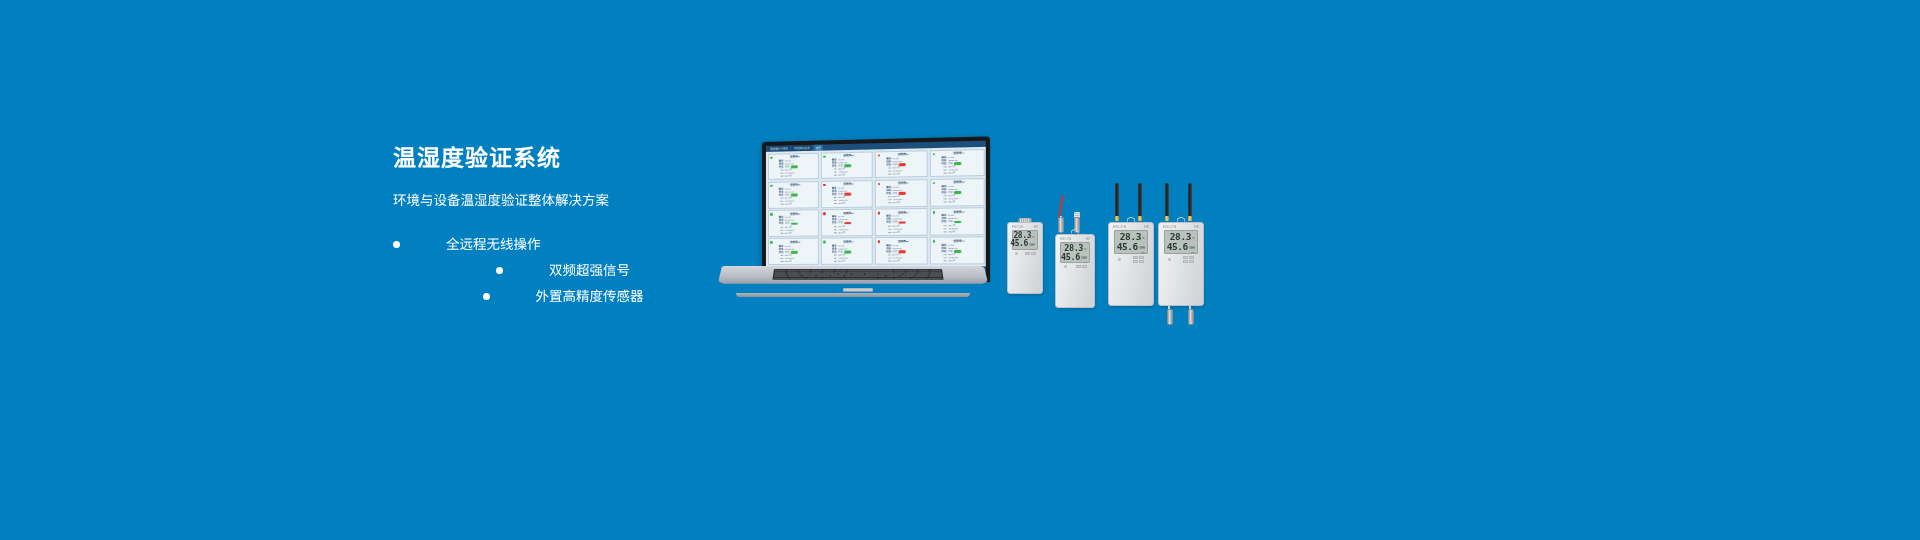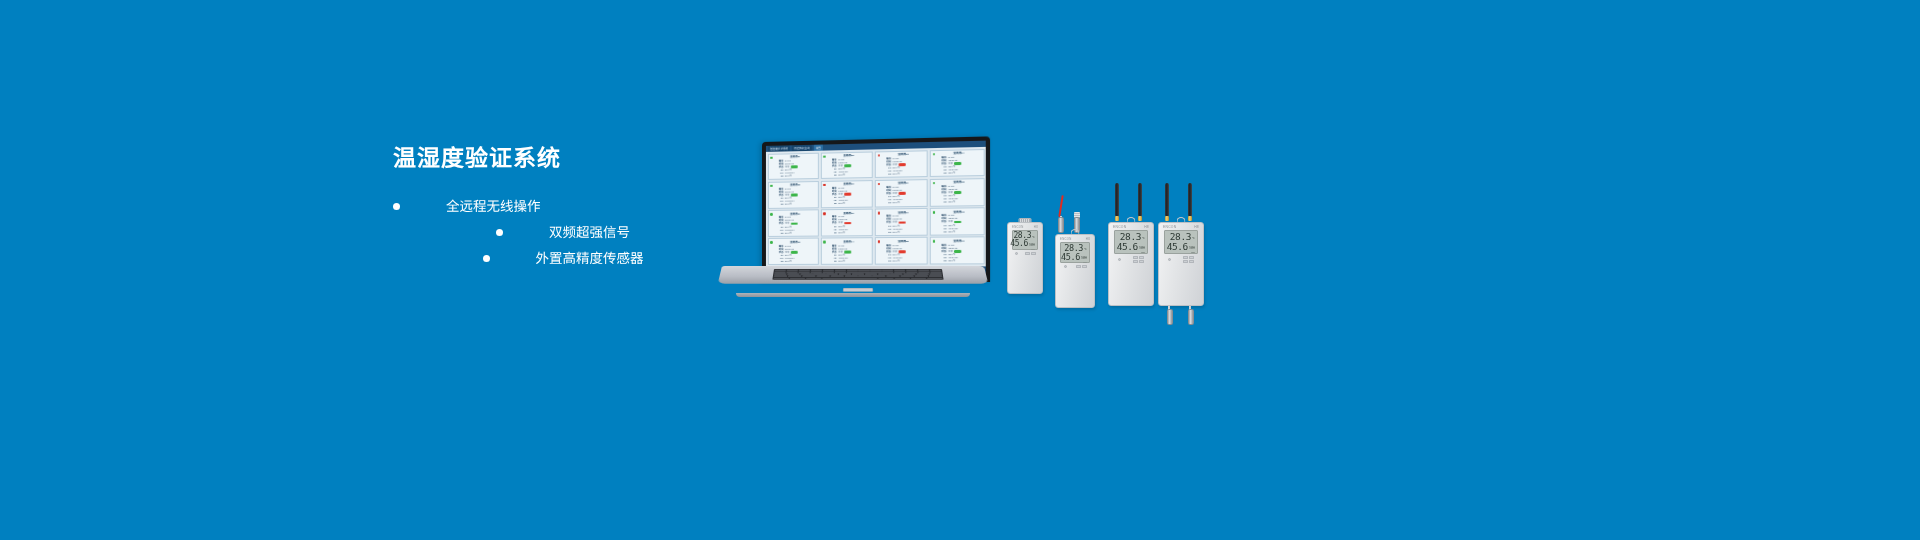--- a/index.html
+++ b/index.html
@@ -287,21 +287,21 @@
   }
   .lcd-line {
     display:flex;
     align-items:flex-end;
     justify-content:flex-end;
     gap:1px;
     line-height:1;
   }
   .lcd-num {
     font-family:"DejaVu Sans Mono","Liberation Mono",monospace;
-    font-weight:normal;
+    font-weight:bold;
     color:#2e3a35;
     letter-spacing:-0.4px;
     padding-left:45px;
   }
   .lcd-unit {
     font-size:2.6px;
     color:#3b4641;
     padding-bottom:0.5px;
   }
   .lcd-foot {
@@ -394,20 +394,21 @@
     border-radius:1px;
   }
 </style>
 </head>
 <body>
 
 <div class="banner">
 
   <div class="copy">
     <div class="copy-title">温湿度验证系统</div>
+    <div class="copy-sub">环境与设备温湿度验证整体解决方案</div>
     <ul class="bullets">
       <li class="bullet">
         <span class="bullet-dot"></span>
         <span class="bullet-label">全远程无线操作</span>
       </li>
       <li class="bullet">
         <span class="bullet-dot"></span>
         <span class="bullet-label">双频超强信号</span>
       </li>
       <li class="bullet">

